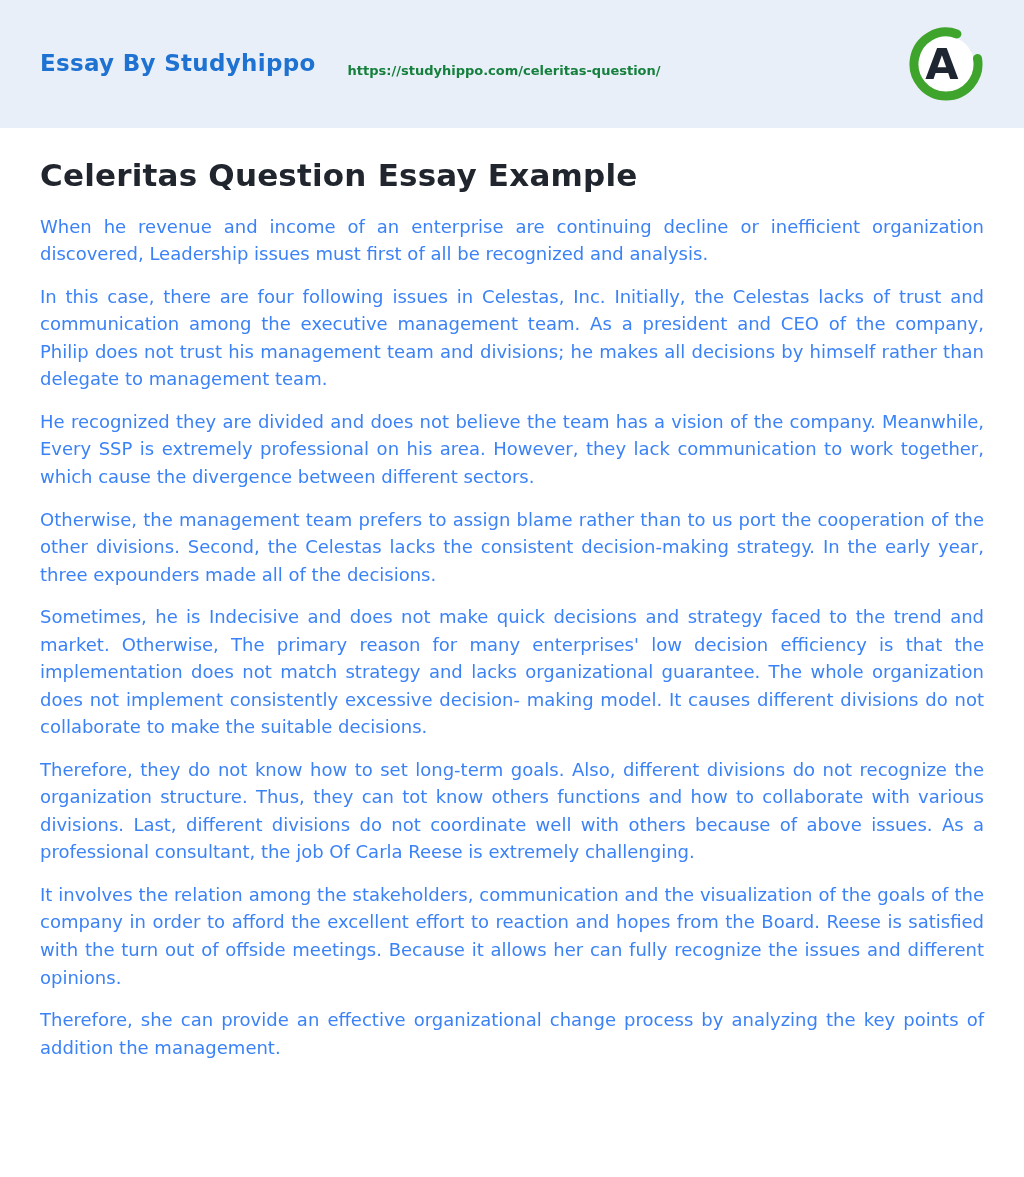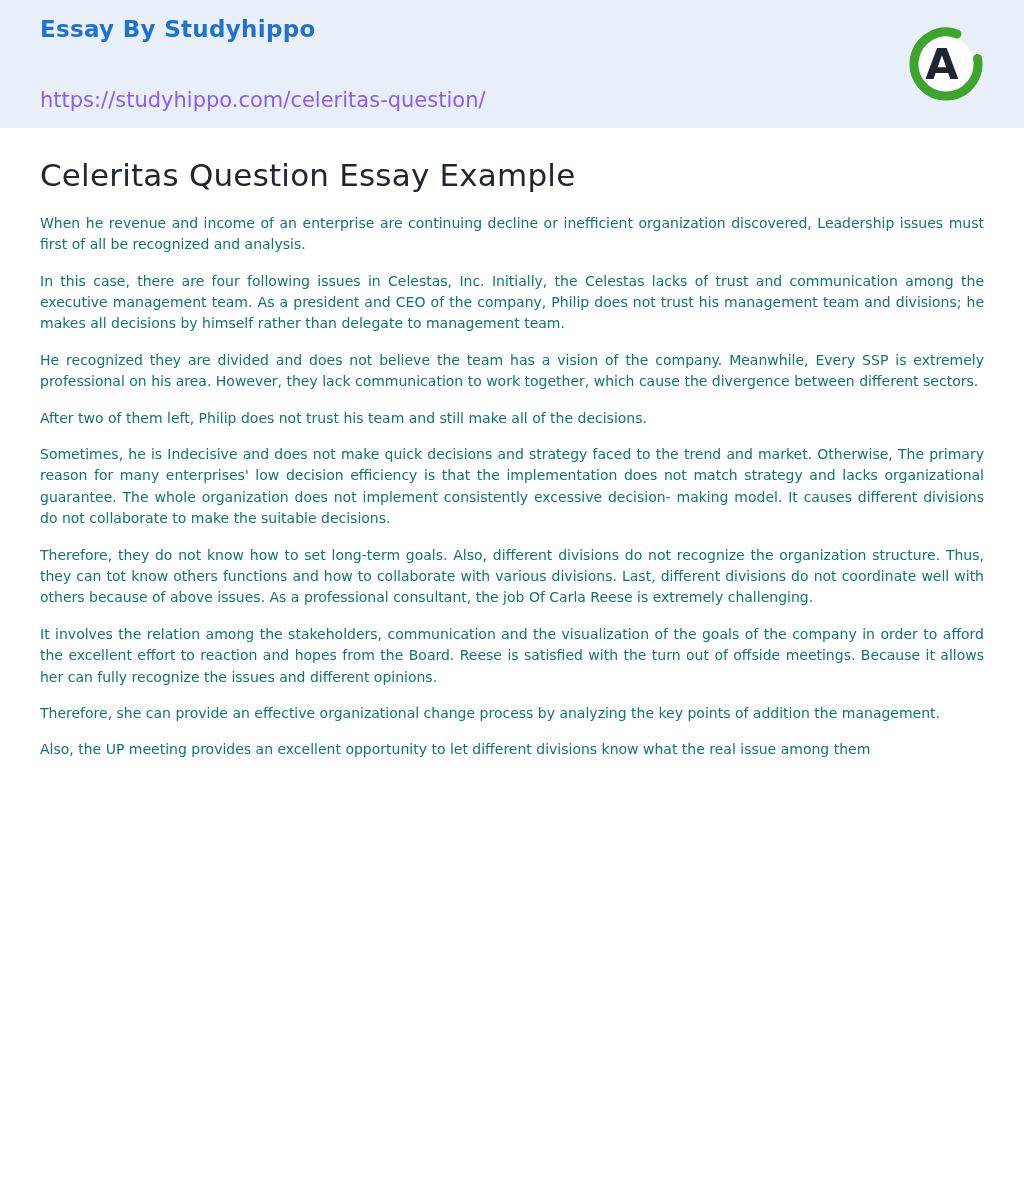--- a/index.html
+++ b/index.html
@@ -14,61 +14,61 @@
 
   
   .header {
     background: #e9eff8;
     height: 128px;
     display: flex;
     align-items: center;
     justify-content: space-between;
     padding: 0 40px;
   }
-  .header-text { display: flex; flex-direction: column; gap: 32px; }
+  .header-text { display: flex; flex-direction: row; gap: 32px; }
   .site-title {
     color: #1e72d2;
     font-size: 23px;
     font-weight: 700;
     letter-spacing: 0.3px;
     line-height: 1.2;
     text-decoration: none;
     cursor: pointer;
   }
   .site-url {
-    color: #8b5cf6;
-    font-size: 21px;
-    font-weight: 400;
+    color: #15803d;
+    font-size: 13px;
+    font-weight: 700;
     margin-top: 13px;
     text-decoration: none;
     cursor: pointer;
   }
   .logo-wrap {
     width: 76px;
     height: 76px;
     flex: 0 0 auto;
   }
   .logo-wrap svg { display: block; width: 76px; height: 76px; }
 
   
   .content {
     padding: 26px 40px 48px 40px;
   }
   .essay-title {
     font-size: 31px;
-    font-weight: 400;
+    font-weight: 700;
     color: #21262e;
     letter-spacing: 0.2px;
     margin: 2px 0 18px 0;
     line-height: 1.25;
   }
   .para {
-    font-size: 14px;
+    font-size: 18px;
     line-height: 1.53;
-    color: #0f766e;
+    color: #3b82f6;
     margin-bottom: 15px;
     text-align: justify;
   }
   .para:last-child { margin-bottom: 0; }
 </style>
 </head>
 <body>
 
 <header class="header">
   <div class="header-text">
@@ -86,20 +86,19 @@
     </svg>
   </div>
 </header>
 
 <main class="content">
   <h1 class="essay-title">Celeritas Question Essay Example</h1>
   <div>
       <p class="para">When he revenue and income of an enterprise are continuing decline or inefficient organization discovered, Leadership issues must first of all be recognized and analysis.</p>
       <p class="para">In this case, there are four following issues in Celestas, Inc. Initially, the Celestas lacks of trust and communication among the executive management team. As a president and CEO of the company, Philip does not trust his management team and divisions; he makes all decisions by himself rather than delegate to management team.</p>
       <p class="para">He recognized they are divided and does not believe the team has a vision of the company. Meanwhile, Every SSP is extremely professional on his area. However, they lack communication to work together, which cause the divergence between different sectors.</p>
-      <p class="para">After two of them left, Philip does not trust his team and still make all of the decisions.</p>
+      <p class="para">Otherwise, the management team prefers to assign blame rather than to us port the cooperation of the other divisions. Second, the Celestas lacks the consistent decision-making strategy. In the early year, three expounders made all of the decisions.</p>
       <p class="para">Sometimes, he is Indecisive and does not make quick decisions and strategy faced to the trend and market. Otherwise, The primary reason for many enterprises' low decision efficiency is that the implementation does not match strategy and lacks organizational guarantee. The whole organization does not implement consistently excessive decision- making model. It causes different divisions do not collaborate to make the suitable decisions.</p>
       <p class="para">Therefore, they do not know how to set long-term goals. Also, different divisions do not recognize the organization structure. Thus, they can tot know others functions and how to collaborate with various divisions. Last, different divisions do not coordinate well with others because of above issues. As a professional consultant, the job Of Carla Reese is extremely challenging.</p>
       <p class="para">It involves the relation among the stakeholders, communication and the visualization of the goals of the company in order to afford the excellent effort to reaction and hopes from the Board. Reese is satisfied with the turn out of offside meetings. Because it allows her can fully recognize the issues and different opinions.</p>
       <p class="para">Therefore, she can provide an effective organizational change process by analyzing the key points of addition the management.</p>
-      <p class="para">Also, the UP meeting provides an excellent opportunity to let different divisions know what the real issue among them</p>
     </div>
 </main>
 
 </body></html>

